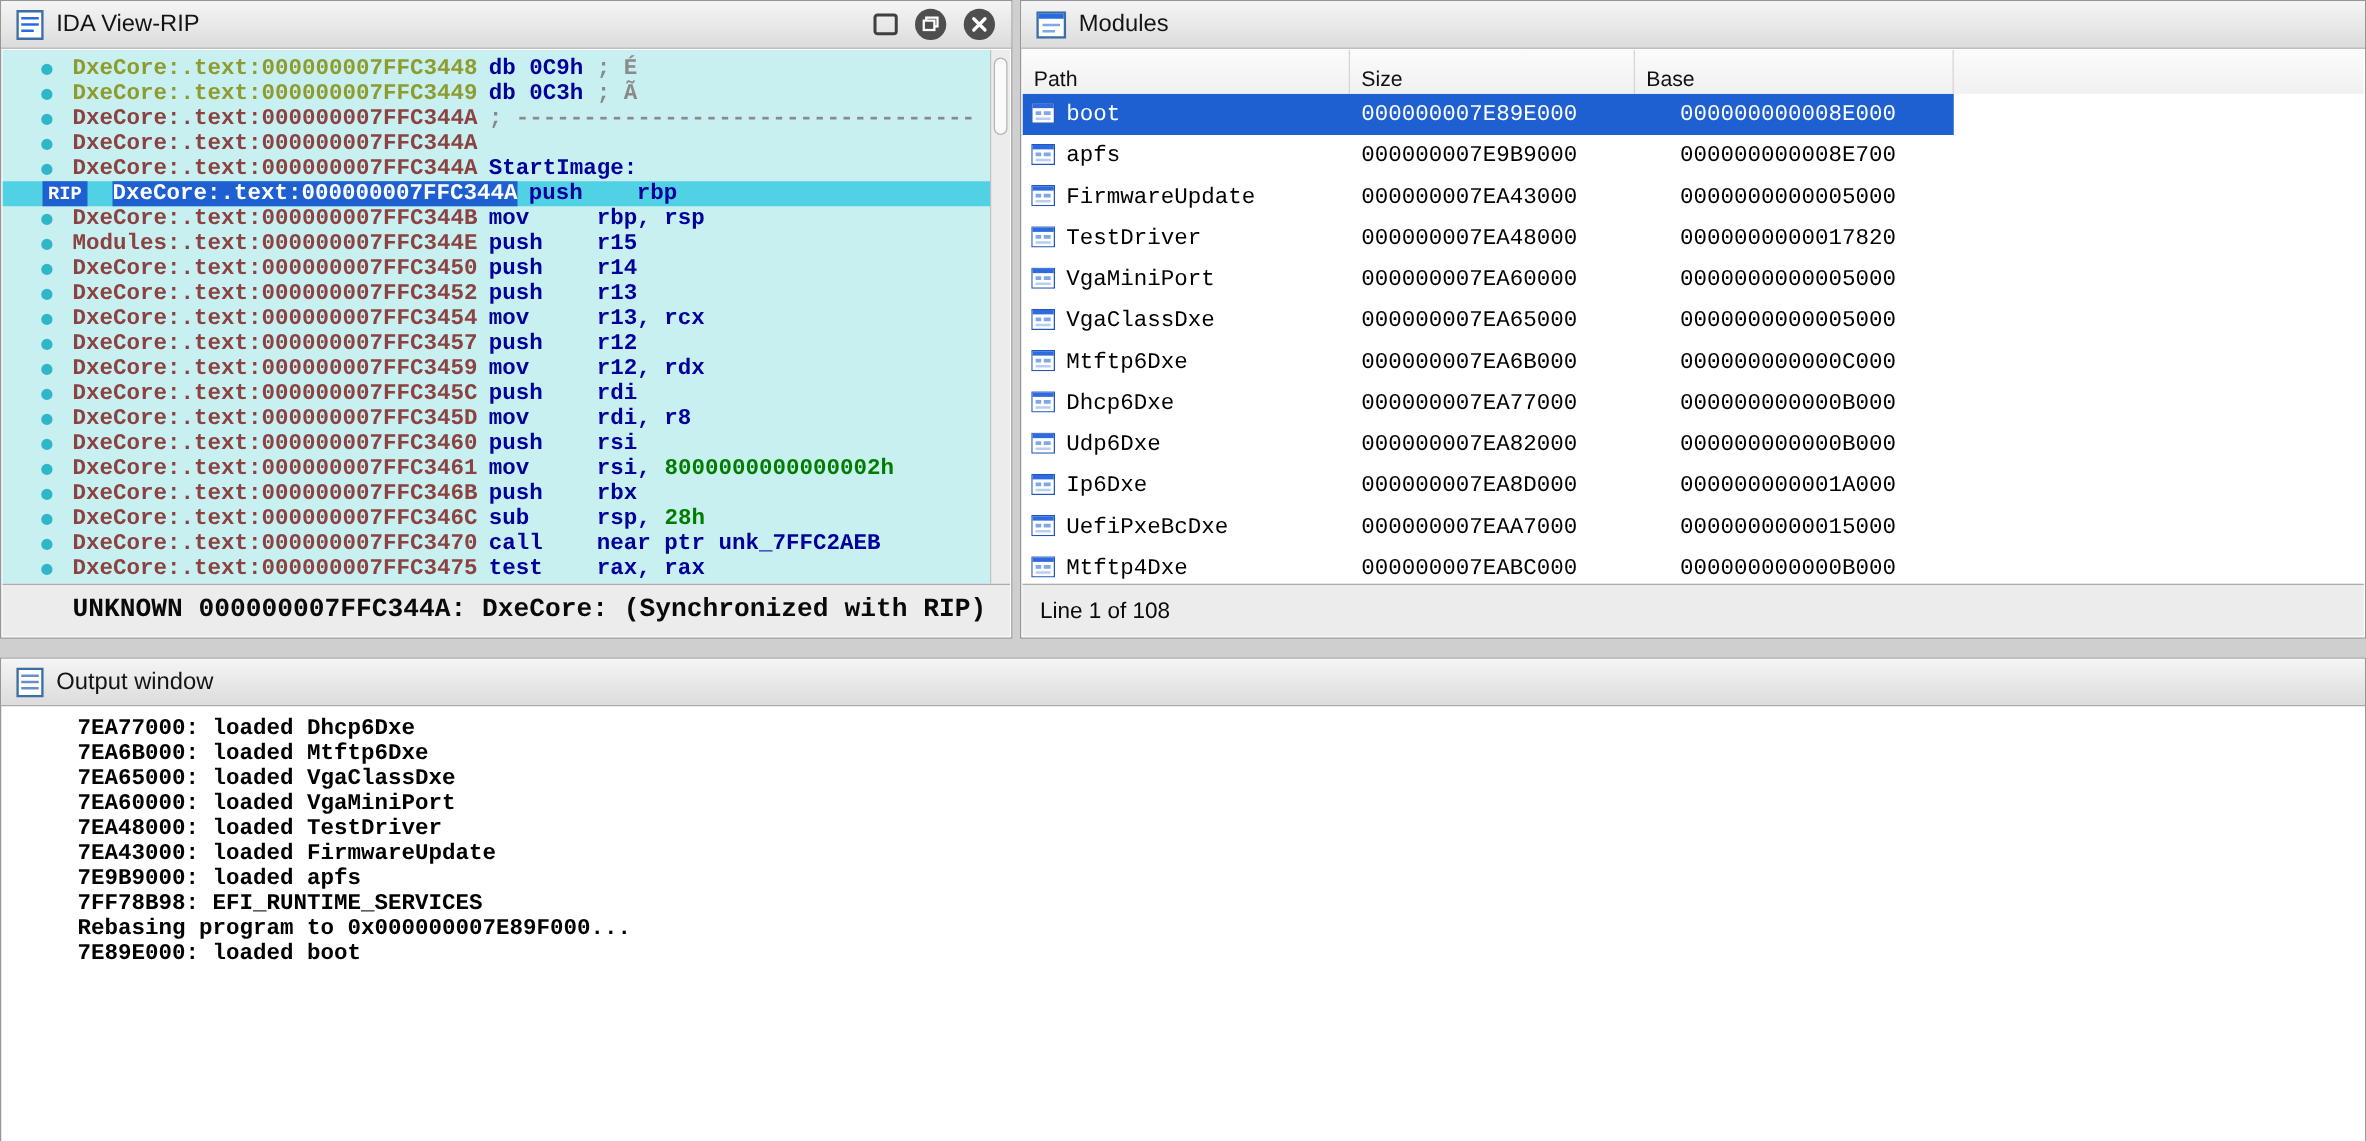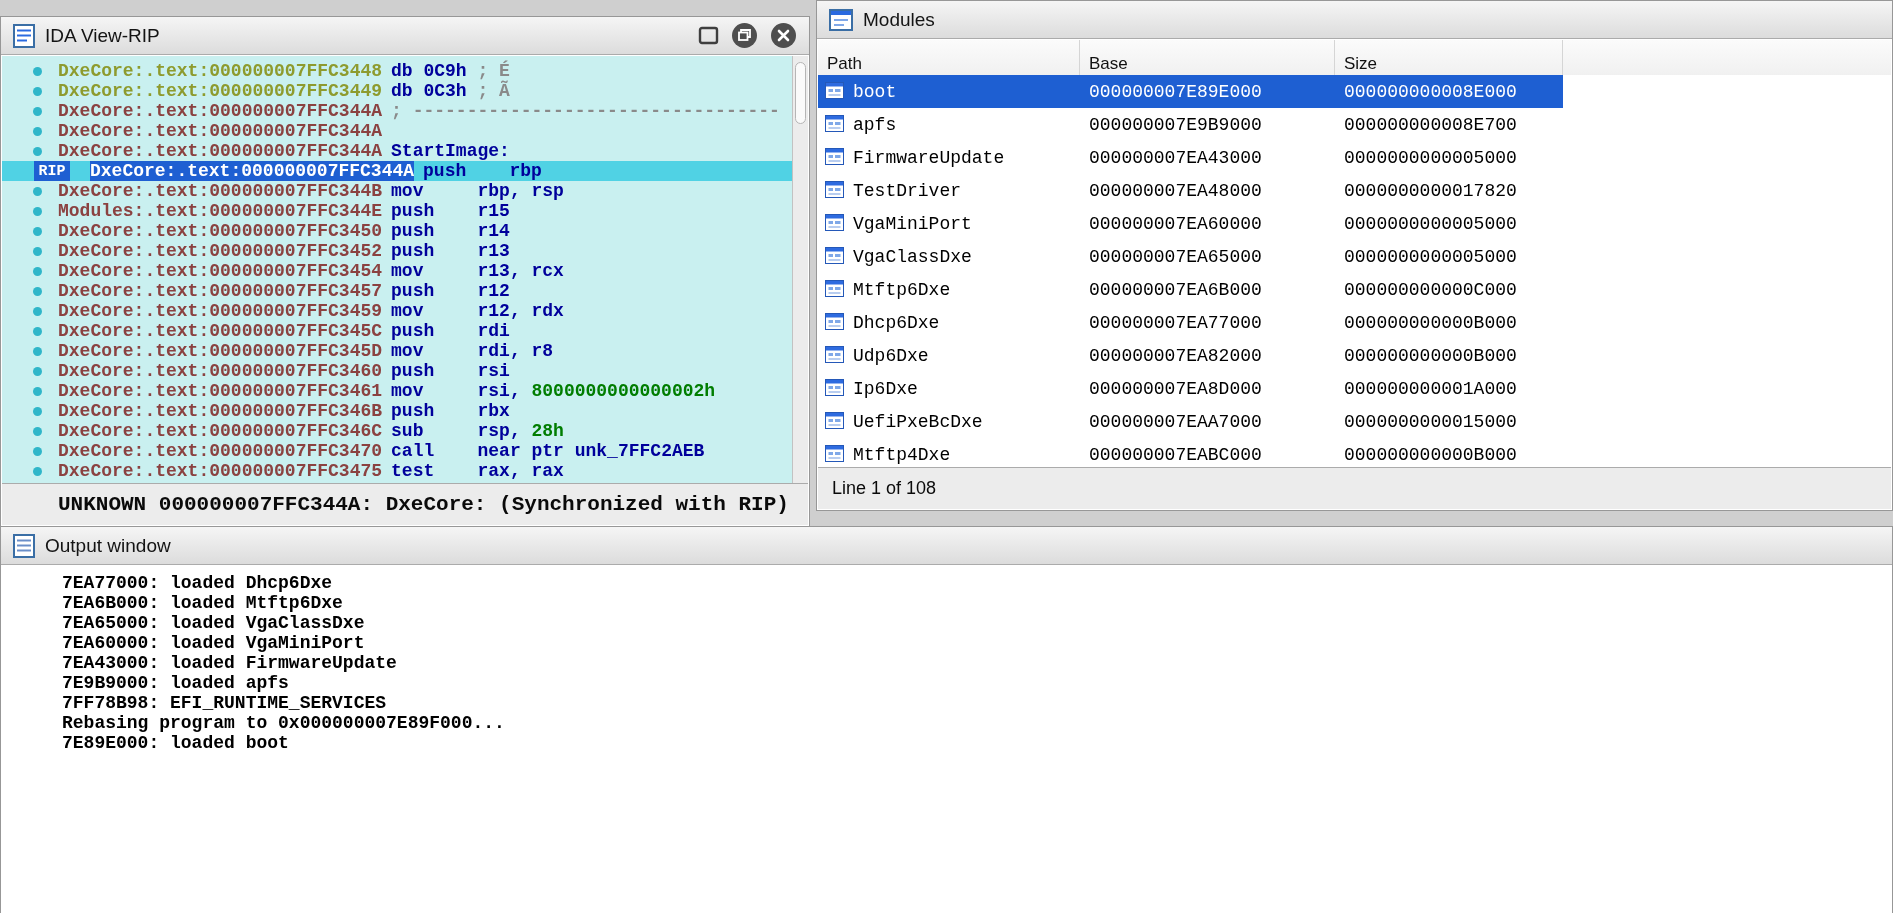--- a/index.html
+++ b/index.html
@@ -10,21 +10,21 @@
 
   .window { position:absolute; background:#fff; border:1px solid #979797; }
 
   .titlebar { height:38px; display:flex; align-items:center; gap:10px; padding:0 12px;
               background:linear-gradient(#f5f5f5,#dcdcdc); border-bottom:1px solid #ababab; }
   .title { font-size:19px; color:#141414; }
   .win-buttons { margin-left:auto; display:flex; align-items:center; gap:12px; }
   .tb-icon { display:inline-flex; }
 
   
-  #ida-window { left:0; top:16px; width:810px; height:511px; }
+  #ida-window { left:0; top:0; width:810px; height:511px; }
   .listing { position:absolute; top:39px; left:1px; right:17px; bottom:43px;
              background:var(--listing-bg,#c9f0f0); padding-top:5px; overflow:hidden;
              font-family:"Liberation Mono", monospace; font-weight:bold; font-size:18px; color:#000; }
   .asm-line { display:flex; align-items:center; height:20px; white-space:pre; }
   .asm-line.rip { background:var(--rip-line-bg,#50d2e4);padding-left:32px; }
   .gutter { position:relative; flex:0 0 56px; height:100%; }
   .dot { position:absolute; left:31px; top:50%; margin-top:-4.5px; width:9px; height:9px;
          border-radius:50%; background:var(--dot,#2fb6c9); }
   .rip-badge { position:absolute; left:0; top:0; height:100%; width:36px;
                background:var(--selection-blue,#1e5fd2); color:#fff; font-size:15px;
@@ -154,22 +154,22 @@
           <rect x="2" y="2" width="20" height="4" fill="#2a6ae0"></rect>
           <line x1="5" y1="11" x2="19" y2="11" stroke="#7fa8e8" stroke-width="2"></line>
           <line x1="5" y1="16" x2="15" y2="16" stroke="#7fa8e8" stroke-width="2"></line>
         </svg>
       </span>
       <span class="title">Modules</span>
     </div>
 
     <div class="mod-header">
       <span class="hcell hc-path">Path</span>
+      <span class="hcell hc-size">Size</span>
       <span class="hcell hc-base">Base</span>
-      <span class="hcell hc-size">Size</span>
       <span class="hcell hc-fill"></span>
     </div>
 
     <div class="mod-rows" id="mod-rows">
         <div class="mod-row selected">
           <span class="cell-path">
             <span class="mod-icon">
               <svg width="19" height="17" viewBox="0 0 19 17">
                 <rect x="0.5" y="0.5" width="18" height="16" fill="#ffffff" stroke="#2458b8"></rect>
                 <rect x="1" y="1" width="17" height="3.5" fill="#2e6be0"></rect>
@@ -376,20 +376,21 @@
           <line x1="4" y1="16.5" x2="18" y2="16.5" stroke="#6a8ec8" stroke-width="2"></line>
         </svg>
       </span>
       <span class="title">Output window</span>
     </div>
     <div class="output-body" id="output-body">
         <div class="out-line">7EA77000: loaded Dhcp6Dxe</div>
         <div class="out-line">7EA6B000: loaded Mtftp6Dxe</div>
         <div class="out-line">7EA65000: loaded VgaClassDxe</div>
         <div class="out-line">7EA60000: loaded VgaMiniPort</div>
+        <div class="out-line">7EA48000: loaded TestDriver</div>
         <div class="out-line">7EA43000: loaded FirmwareUpdate</div>
         <div class="out-line">7E9B9000: loaded apfs</div>
         <div class="out-line">7FF78B98: EFI_RUNTIME_SERVICES</div>
         <div class="out-line">Rebasing program to 0x000000007E89F000...</div>
         <div class="out-line">7E89E000: loaded boot</div>
       </div>
   </div>
 
 </div>
 

